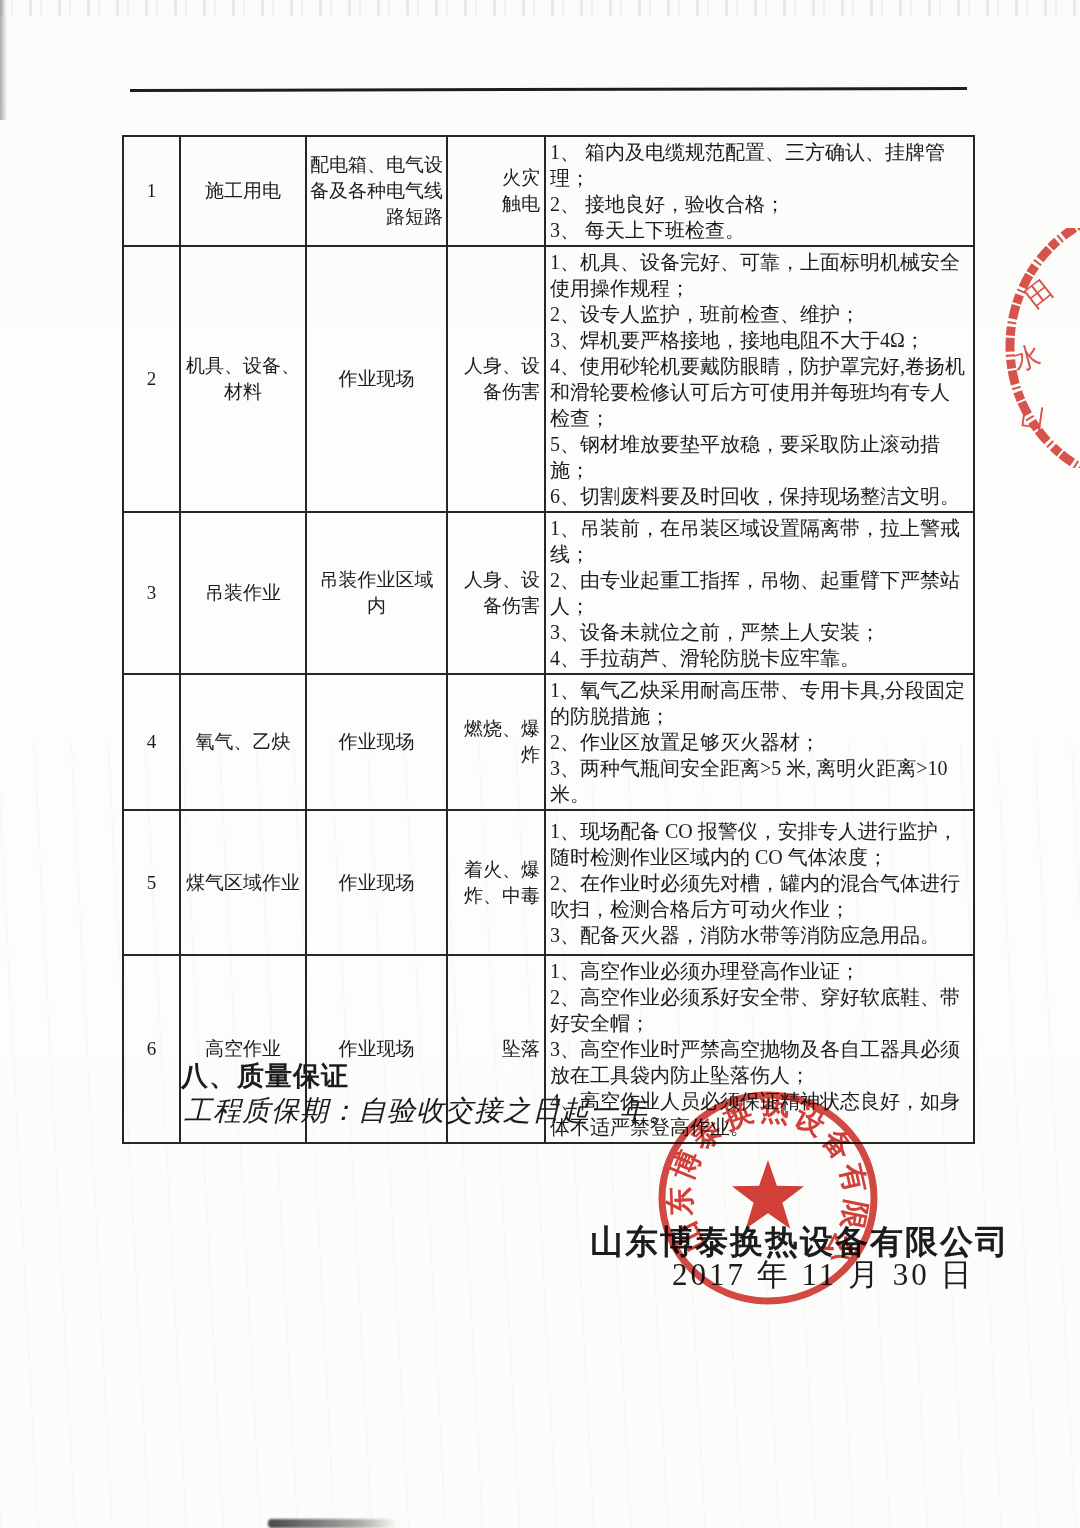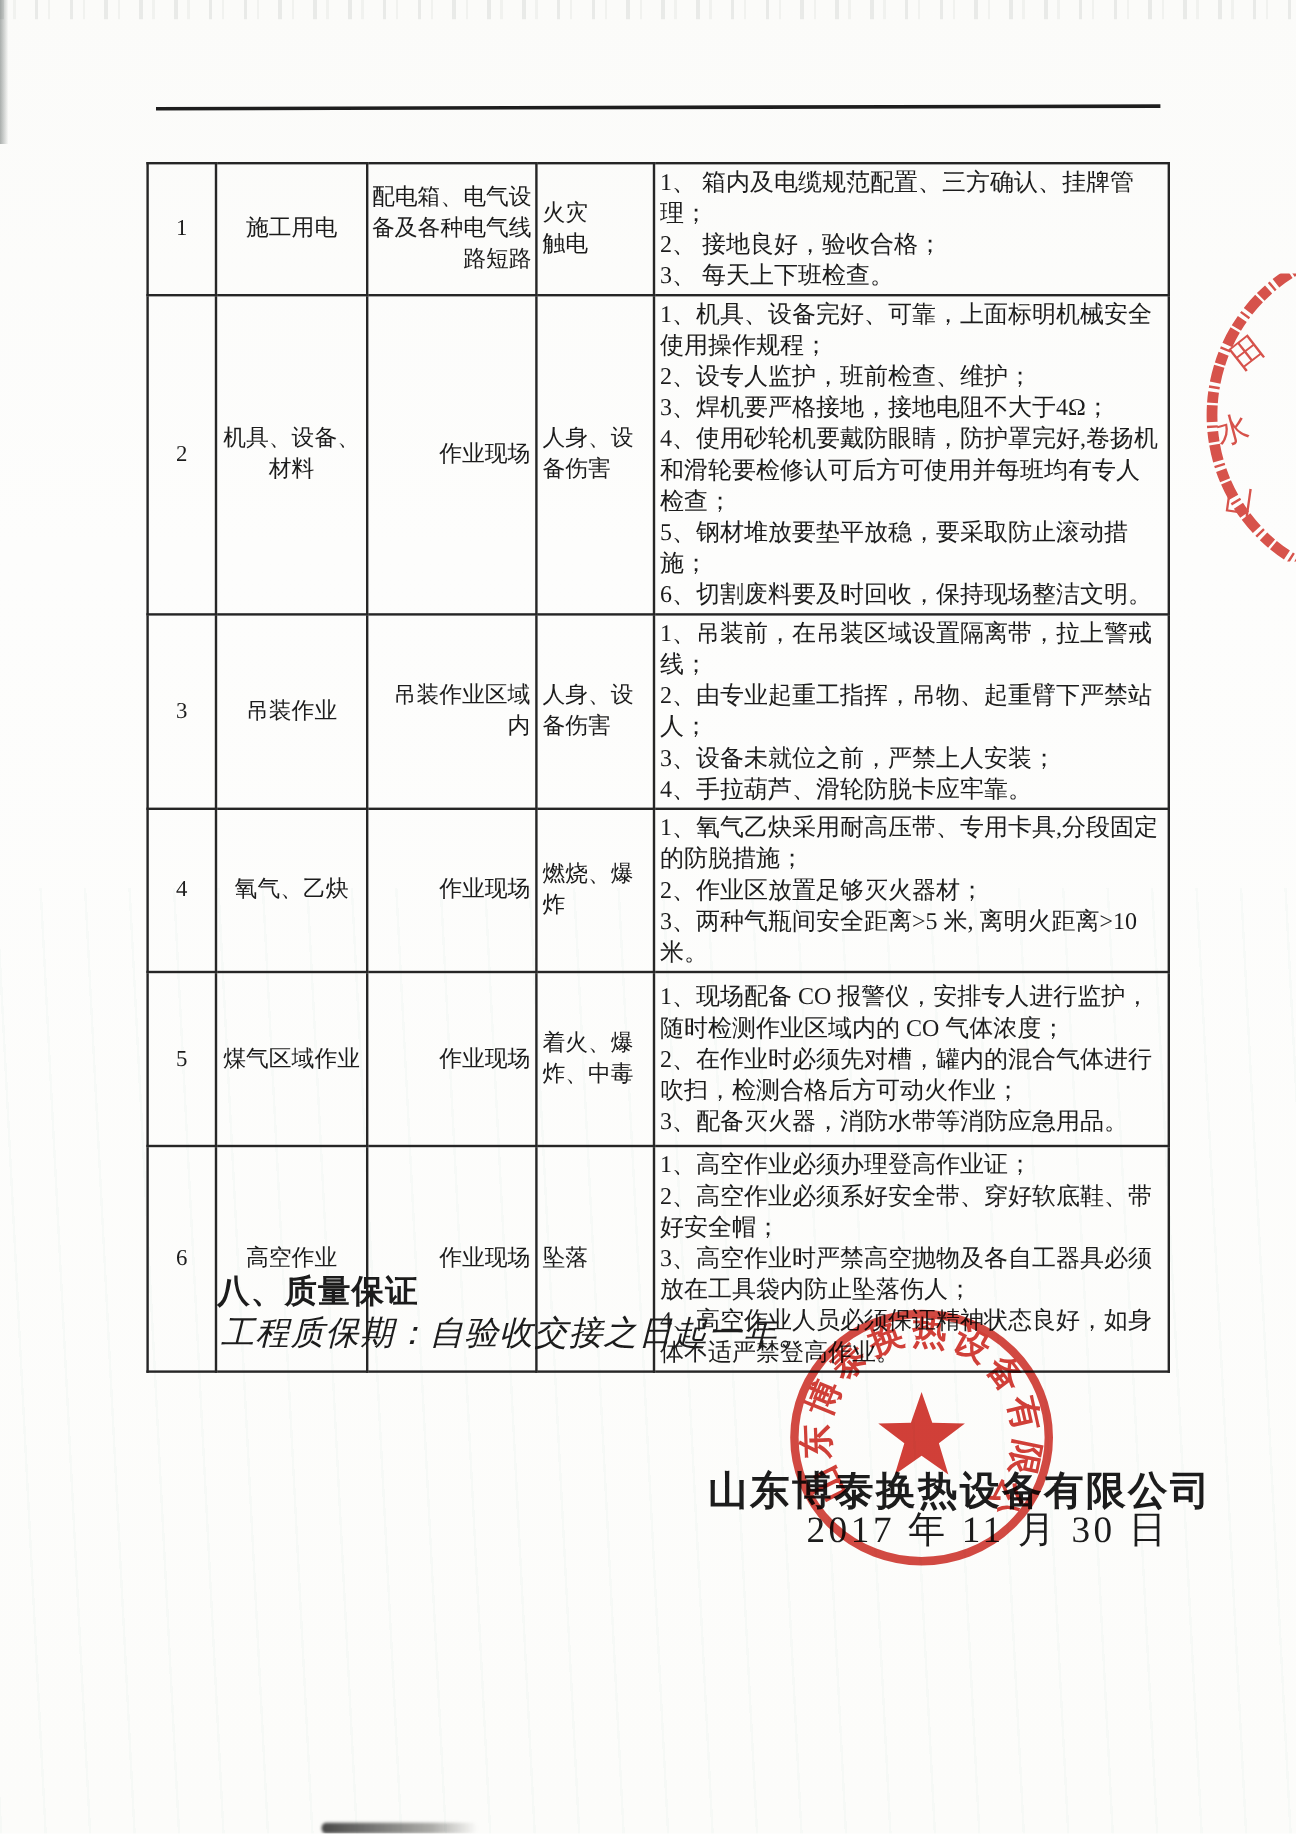--- a/index.html
+++ b/index.html
@@ -39,23 +39,23 @@
     border-collapse:collapse;table-layout:fixed;
     font-size:19px;line-height:26px;
   }
   table.hazard td,table.hazard th{
     border:2px solid #262626;vertical-align:middle;overflow:hidden;
     font-weight:normal;padding:2px 4px;
   }
   th.hd{text-align:center;font-size:20px;}
   td.c-no{text-align:center;}
   td.c-haz{text-align:center;padding:2px 3px;margin-left:44px;}
-  td.c-loc{text-align:right;padding:2px 6px;}
+  td.c-loc{text-align:center;padding:2px 6px;}
   td.c-loc.centered{text-align:right;padding:2px 3px;}
-  td.c-acc{text-align:left;white-space:pre-line;padding:2px 3px;}
+  td.c-acc{text-align:right;white-space:pre-line;padding:2px 3px;}
   td.c-mea{text-align:left;white-space:pre-line;font-size:20px;line-height:26px;padding:2px 8px;}
   
   .sec-heading{
     position:absolute;left:181px;top:1058px;font-size:27px;font-weight:bold;letter-spacing:1px;
   }
   .quality-line{
     position:absolute;left:184px;top:1092px;font-size:28px;letter-spacing:1px;font-style:italic;
   }
   .company-name{
     position:absolute;left:590px;top:1220px;font-size:33px;font-weight:bold;letter-spacing:2px;z-index:2;

